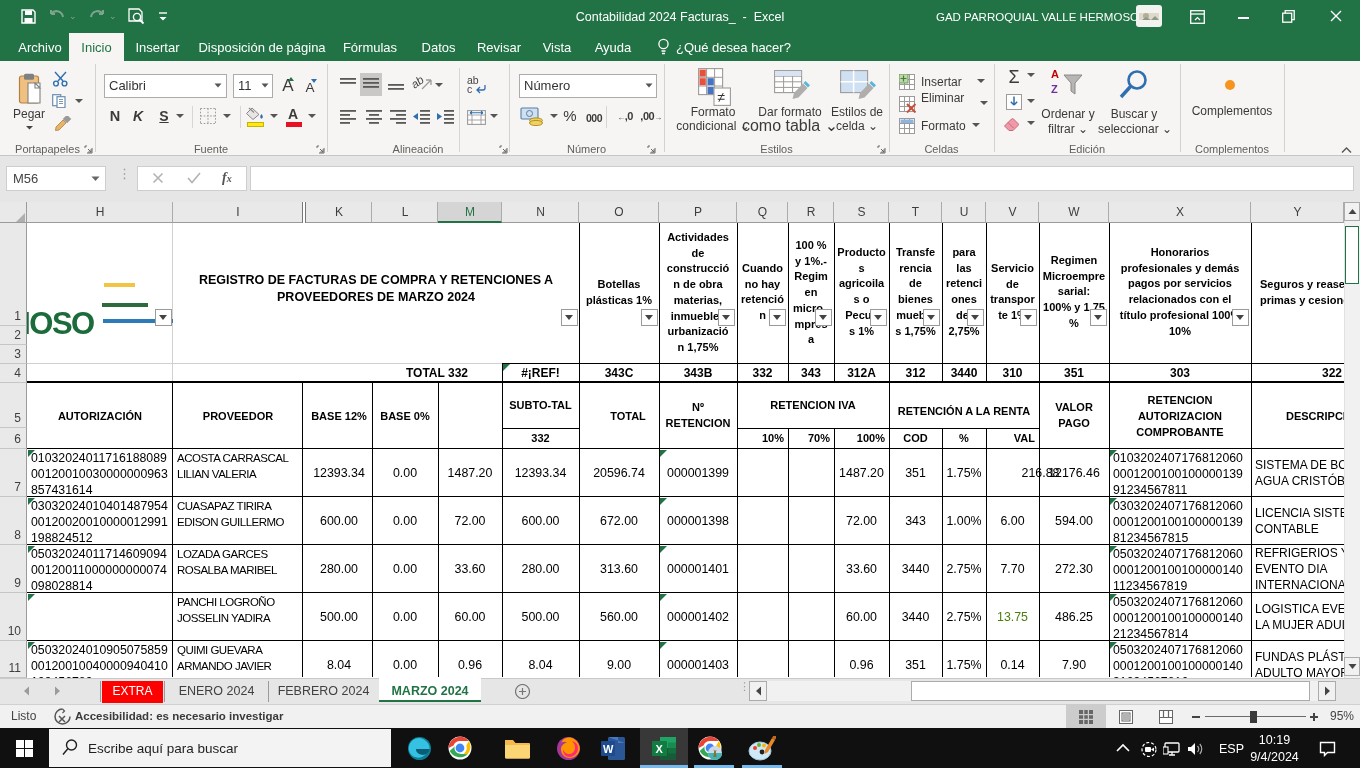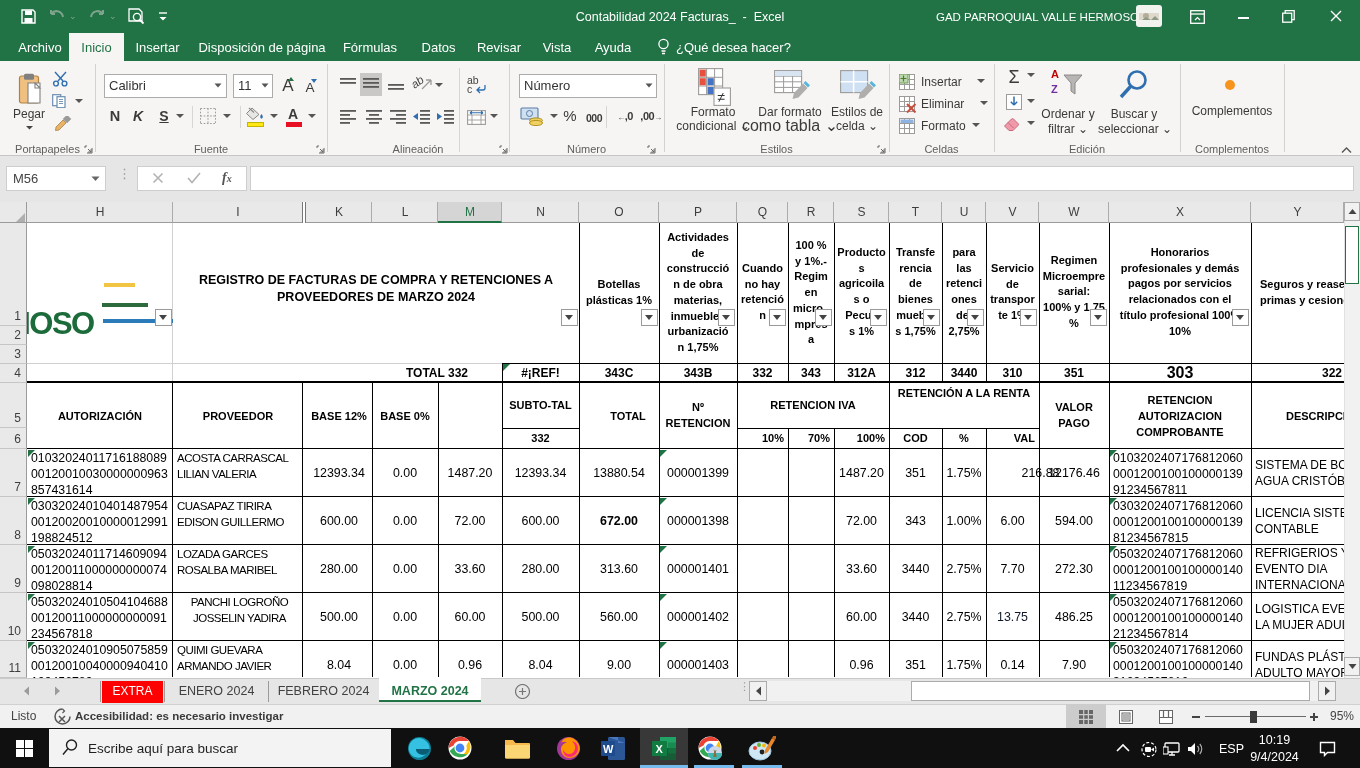--- a/index.html
+++ b/index.html
@@ -281,21 +281,21 @@
       <rect x="0" y="0" width="9" height="9" fill="#bdd7ae" stroke="#6a9c55"></rect>
       <path d="M4.5 1.5 v6 M1.5 4.5 h6" stroke="#4a7c35" stroke-width="1.2"></path>
     </svg>
 <div class="t" style="left:921px;top:75px;width:52px;height:14px;font-size:12px;font-weight:400;text-align:left;color:#3b3a39;line-height:14px;">Insertar</div>
 <div class="ar" style="left:977px;top:79px;"></div>
 <svg class="a" style="left:899px;top:96px" width="18" height="17" viewBox="0 0 18 17">
 <rect x="0.5" y="0.5" width="15" height="15" fill="#fff" stroke="#9d9b99" stroke-width="1"></rect>
 <path d="M0.5 5.5 h15 M0.5 10.5 h15 M5.5 0.5 v15 M10.5 0.5 v15" stroke="#9d9b99" stroke-width="1"></path>
       <path d="M8 8 L16.5 16.5 M16.5 8 L8 16.5" stroke="#c94f3d" stroke-width="2"></path>
     </svg>
-<div class="t" style="left:921px;top:97px;width:55px;height:14px;font-size:12px;font-weight:400;text-align:left;color:#3b3a39;line-height:14px;">Eliminar</div>
+<div class="t" style="left:921px;top:91px;width:55px;height:14px;font-size:12px;font-weight:400;text-align:left;color:#3b3a39;line-height:14px;">Eliminar</div>
 <div class="ar" style="left:980px;top:101px;"></div>
 <svg class="a" style="left:899px;top:118px" width="18" height="17" viewBox="0 0 18 17">
 <rect x="0.5" y="0.5" width="15" height="15" fill="#fff" stroke="#9d9b99" stroke-width="1"></rect>
 <path d="M0.5 5.5 h15 M0.5 10.5 h15 M5.5 0.5 v15 M10.5 0.5 v15" stroke="#9d9b99" stroke-width="1"></path>
       <rect x="1.5" y="1.5" width="13" height="3.5" fill="#8db3e2"></rect>
     </svg>
 <div class="t" style="left:921px;top:119px;width:55px;height:14px;font-size:12px;font-weight:400;text-align:left;color:#3b3a39;line-height:14px;">Formato</div>
 <div class="ar" style="left:972px;top:123px;"></div>
 <div class="t" style="left:1003px;top:66px;width:22px;height:22px;font-size:18px;font-weight:400;text-align:center;color:#3b3a39;line-height:22px;">Σ</div>
 <div class="ar" style="left:1027px;top:73px;"></div>
@@ -479,69 +479,69 @@
 <div class="tri" style="left:503px;top:364px;"></div>
 <div class="t" style="left:579px;top:364px;width:80px;height:18px;font-size:12px;font-weight:700;text-align:center;color:#000;line-height:18px;">343C</div>
 <div class="t" style="left:659px;top:364px;width:78px;height:18px;font-size:12px;font-weight:700;text-align:center;color:#000;line-height:18px;">343B</div>
 <div class="t" style="left:737px;top:364px;width:51px;height:18px;font-size:12px;font-weight:700;text-align:center;color:#000;line-height:18px;">332</div>
 <div class="t" style="left:788px;top:364px;width:46px;height:18px;font-size:12px;font-weight:700;text-align:center;color:#000;line-height:18px;">343</div>
 <div class="t" style="left:834px;top:364px;width:55px;height:18px;font-size:12px;font-weight:700;text-align:center;color:#000;line-height:18px;">312A</div>
 <div class="t" style="left:889px;top:364px;width:53px;height:18px;font-size:12px;font-weight:700;text-align:center;color:#000;line-height:18px;">312</div>
 <div class="t" style="left:942px;top:364px;width:44px;height:18px;font-size:12px;font-weight:700;text-align:center;color:#000;line-height:18px;">3440</div>
 <div class="t" style="left:986px;top:364px;width:53px;height:18px;font-size:12px;font-weight:700;text-align:center;color:#000;line-height:18px;">310</div>
 <div class="t" style="left:1039px;top:364px;width:70px;height:18px;font-size:12px;font-weight:700;text-align:center;color:#000;line-height:18px;">351</div>
-<div class="t" style="left:1109px;top:364px;width:142px;height:18px;font-size:16px;font-weight:700;text-align:center;color:#000;line-height:18px;">303</div>
+<div class="t" style="left:1109px;top:364px;width:142px;height:18px;font-size:12px;font-weight:700;text-align:center;color:#000;line-height:18px;">303</div>
 <div class="t" style="left:1322px;top:364px;width:60px;height:18px;font-size:12px;font-weight:700;text-align:left;color:#000;line-height:18px;">322</div>
 <div class="t" style="left:173px;top:383px;width:130px;height:66px;font-size:11px;font-weight:700;text-align:center;color:#000;line-height:66px;">PROVEEDOR</div>
 <div class="t" style="left:27px;top:383px;width:146px;height:66px;font-size:11px;font-weight:700;text-align:center;color:#000;line-height:66px;">AUTORIZACIÓN</div>
 <div class="t" style="left:306px;top:383px;width:66px;height:66px;font-size:11px;font-weight:700;text-align:center;color:#000;line-height:66px;">BASE 12%</div>
 <div class="t" style="left:372px;top:383px;width:66px;height:66px;font-size:11px;font-weight:700;text-align:center;color:#000;line-height:66px;">BASE 0%</div>
 <div class="t" style="left:502px;top:383px;width:77px;height:45px;font-size:11px;font-weight:700;text-align:center;color:#000;line-height:45px;">SUBTO-TAL</div>
 <div class="t" style="left:502px;top:428px;width:77px;height:21px;font-size:11px;font-weight:700;text-align:center;color:#000;line-height:21px;">332</div>
 <div class="t" style="left:579px;top:383px;width:80px;height:66px;font-size:11px;font-weight:700;text-align:center;color:#000;line-height:66px;padding-left:18px;">TOTAL</div>
 <div class="t" style="left:659px;top:399px;width:78px;height:32px;font-size:11px;font-weight:700;text-align:center;color:#000;line-height:16px;">Nº<br>RETENCION</div>
 <div class="t" style="left:737px;top:383px;width:152px;height:45px;font-size:11px;font-weight:700;text-align:center;color:#000;line-height:45px;">RETENCION IVA</div>
-<div class="t" style="left:889px;top:371px;width:150px;height:45px;font-size:11px;font-weight:700;text-align:center;color:#000;line-height:45px;">RETENCIÓN A LA RENTA</div>
+<div class="t" style="left:889px;top:389px;width:150px;height:45px;font-size:11px;font-weight:700;text-align:center;color:#000;line-height:45px;">RETENCIÓN A LA RENTA</div>
 <div class="t" style="left:737px;top:428px;width:47px;height:21px;font-size:11px;font-weight:700;text-align:right;color:#000;line-height:21px;">10%</div>
 <div class="t" style="left:788px;top:428px;width:42px;height:21px;font-size:11px;font-weight:700;text-align:right;color:#000;line-height:21px;">70%</div>
 <div class="t" style="left:834px;top:428px;width:51px;height:21px;font-size:11px;font-weight:700;text-align:right;color:#000;line-height:21px;">100%</div>
 <div class="t" style="left:889px;top:428px;width:53px;height:21px;font-size:11px;font-weight:700;text-align:center;color:#000;line-height:21px;">COD</div>
 <div class="t" style="left:942px;top:428px;width:44px;height:21px;font-size:11px;font-weight:700;text-align:center;color:#000;line-height:21px;">%</div>
 <div class="t" style="left:986px;top:428px;width:49px;height:21px;font-size:11px;font-weight:700;text-align:right;color:#000;line-height:21px;">VAL</div>
 <div class="t" style="left:1039px;top:399px;width:70px;height:32px;font-size:11px;font-weight:700;text-align:center;color:#000;line-height:16px;">VALOR<br>PAGO</div>
 <div class="t" style="left:1109px;top:392px;width:142px;height:48px;font-size:11px;font-weight:700;text-align:center;color:#000;line-height:16px;">RETENCION<br>AUTORIZACION<br>COMPROBANTE</div>
 <div class="t" style="left:1286px;top:408px;width:120px;height:16px;font-size:11px;font-weight:700;text-align:left;color:#000;line-height:16px;">DESCRIPCIÓN</div>
 <div class="tri" style="left:28px;top:450px;"></div>
 <div class="tri" style="left:660px;top:450px;"></div>
 <div class="tri" style="left:1110px;top:450px;"></div>
 <div class="t" style="left:31px;top:450px;width:141px;height:48px;font-size:12.3px;font-weight:400;text-align:left;color:#000;line-height:16px;">01032024011716188089<br>00120010030000000963<br>857431614</div>
 <div class="t" style="left:177px;top:450px;width:125px;height:32px;font-size:11.5px;font-weight:400;text-align:left;color:#000;line-height:16px;letter-spacing:-0.5px;">ACOSTA CARRASCAL<br>LILIAN VALERIA</div>
 <div class="t" style="left:306px;top:449px;width:66px;height:48px;font-size:12.4px;font-weight:400;text-align:center;color:#000;line-height:48px;">12393.34</div>
 <div class="t" style="left:372px;top:449px;width:66px;height:48px;font-size:12.4px;font-weight:400;text-align:center;color:#000;line-height:48px;">0.00</div>
 <div class="t" style="left:438px;top:449px;width:64px;height:48px;font-size:12.4px;font-weight:400;text-align:center;color:#000;line-height:48px;">1487.20</div>
 <div class="t" style="left:502px;top:449px;width:77px;height:48px;font-size:12.4px;font-weight:400;text-align:center;color:#000;line-height:48px;">12393.34</div>
-<div class="t" style="left:579px;top:449px;width:80px;height:48px;font-size:12.4px;font-weight:400;text-align:center;color:#000;line-height:48px;">13880.54</div>
+<div class="t" style="left:579px;top:449px;width:80px;height:48px;font-size:12.4px;font-weight:400;text-align:center;color:#000;line-height:48px;">20596.74</div>
 <div class="t" style="left:659px;top:449px;width:78px;height:48px;font-size:12.4px;font-weight:400;text-align:center;color:#000;line-height:48px;">000001399</div>
 <div class="t" style="left:834px;top:449px;width:55px;height:48px;font-size:12.4px;font-weight:400;text-align:center;color:#000;line-height:48px;">1487.20</div>
 <div class="t" style="left:889px;top:449px;width:53px;height:48px;font-size:12.4px;font-weight:400;text-align:center;color:#000;line-height:48px;">351</div>
 <div class="t" style="left:942px;top:449px;width:44px;height:48px;font-size:12.4px;font-weight:400;text-align:center;color:#000;line-height:48px;">1.75%</div>
 <div class="t" style="left:1014px;top:449px;width:53px;height:48px;font-size:12.4px;font-weight:400;text-align:center;color:#000;line-height:48px;">216.88</div>
 <div class="t" style="left:1039px;top:449px;width:70px;height:48px;font-size:12.4px;font-weight:400;text-align:center;color:#000;line-height:48px;">12176.46</div>
 <div class="t" style="left:1113px;top:450px;width:137px;height:48px;font-size:12.3px;font-weight:400;text-align:left;color:#000;line-height:16px;">0103202407176812060<br>0001200100100000139<br>91234567811</div>
 <div class="t" style="left:1255px;top:457px;width:160px;height:32px;font-size:12px;font-weight:400;text-align:left;color:#000;line-height:16px;">SISTEMA DE BOMBEO<br>AGUA CRISTÓBAL</div>
 <div class="tri" style="left:28px;top:498px;"></div>
 <div class="tri" style="left:660px;top:498px;"></div>
 <div class="tri" style="left:1110px;top:498px;"></div>
 <div class="t" style="left:31px;top:498px;width:141px;height:48px;font-size:12.3px;font-weight:400;text-align:left;color:#000;line-height:16px;">03032024010401487954<br>00120020010000012991<br>198824512</div>
 <div class="t" style="left:177px;top:498px;width:125px;height:32px;font-size:11.5px;font-weight:400;text-align:left;color:#000;line-height:16px;letter-spacing:-0.5px;">CUASAPAZ TIRIRA<br>EDISON GUILLERMO</div>
 <div class="t" style="left:306px;top:497px;width:66px;height:48px;font-size:12.4px;font-weight:400;text-align:center;color:#000;line-height:48px;">600.00</div>
 <div class="t" style="left:372px;top:497px;width:66px;height:48px;font-size:12.4px;font-weight:400;text-align:center;color:#000;line-height:48px;">0.00</div>
 <div class="t" style="left:438px;top:497px;width:64px;height:48px;font-size:12.4px;font-weight:400;text-align:center;color:#000;line-height:48px;">72.00</div>
 <div class="t" style="left:502px;top:497px;width:77px;height:48px;font-size:12.4px;font-weight:400;text-align:center;color:#000;line-height:48px;">600.00</div>
-<div class="t" style="left:579px;top:497px;width:80px;height:48px;font-size:12.4px;font-weight:700;text-align:center;color:#000;line-height:48px;">672.00</div>
+<div class="t" style="left:579px;top:497px;width:80px;height:48px;font-size:12.4px;font-weight:400;text-align:center;color:#000;line-height:48px;">672.00</div>
 <div class="t" style="left:659px;top:497px;width:78px;height:48px;font-size:12.4px;font-weight:400;text-align:center;color:#000;line-height:48px;">000001398</div>
 <div class="t" style="left:834px;top:497px;width:55px;height:48px;font-size:12.4px;font-weight:400;text-align:center;color:#000;line-height:48px;">72.00</div>
 <div class="t" style="left:889px;top:497px;width:53px;height:48px;font-size:12.4px;font-weight:400;text-align:center;color:#000;line-height:48px;">343</div>
 <div class="t" style="left:942px;top:497px;width:44px;height:48px;font-size:12.4px;font-weight:400;text-align:center;color:#000;line-height:48px;">1.00%</div>
 <div class="t" style="left:986px;top:497px;width:53px;height:48px;font-size:12.4px;font-weight:400;text-align:center;color:#000;line-height:48px;">6.00</div>
 <div class="t" style="left:1039px;top:497px;width:70px;height:48px;font-size:12.4px;font-weight:400;text-align:center;color:#000;line-height:48px;">594.00</div>
 <div class="t" style="left:1113px;top:498px;width:137px;height:48px;font-size:12.3px;font-weight:400;text-align:left;color:#000;line-height:16px;">0303202407176812060<br>0001200100100000139<br>81234567815</div>
 <div class="t" style="left:1255px;top:505px;width:160px;height:32px;font-size:12px;font-weight:400;text-align:left;color:#000;line-height:16px;">LICENCIA SISTEMA<br>CONTABLE</div>
 <div class="tri" style="left:28px;top:546px;"></div>
 <div class="tri" style="left:660px;top:546px;"></div>
@@ -557,32 +557,31 @@
 <div class="t" style="left:834px;top:545px;width:55px;height:48px;font-size:12.4px;font-weight:400;text-align:center;color:#000;line-height:48px;">33.60</div>
 <div class="t" style="left:889px;top:545px;width:53px;height:48px;font-size:12.4px;font-weight:400;text-align:center;color:#000;line-height:48px;">3440</div>
 <div class="t" style="left:942px;top:545px;width:44px;height:48px;font-size:12.4px;font-weight:400;text-align:center;color:#000;line-height:48px;">2.75%</div>
 <div class="t" style="left:986px;top:545px;width:53px;height:48px;font-size:12.4px;font-weight:400;text-align:center;color:#000;line-height:48px;">7.70</div>
 <div class="t" style="left:1039px;top:545px;width:70px;height:48px;font-size:12.4px;font-weight:400;text-align:center;color:#000;line-height:48px;">272.30</div>
 <div class="t" style="left:1113px;top:546px;width:137px;height:48px;font-size:12.3px;font-weight:400;text-align:left;color:#000;line-height:16px;">0503202407176812060<br>0001200100100000140<br>11234567819</div>
 <div class="t" style="left:1255px;top:545px;width:160px;height:48px;font-size:12px;font-weight:400;text-align:left;color:#000;line-height:16px;">REFRIGERIOS Y LOG<br>EVENTO DIA<br>INTERNACIONAL DE</div>
 <div class="tri" style="left:28px;top:594px;"></div>
 <div class="tri" style="left:660px;top:594px;"></div>
 <div class="tri" style="left:1110px;top:594px;"></div>
-<div class="t" style="left:31px;top:594px;width:141px;height:48px;font-size:12.3px;font-weight:400;text-align:left;color:#000;line-height:16px;">05032024010504104688<br>00120011000000000091<br>234567818</div>
-<div class="t" style="left:177px;top:594px;width:125px;height:32px;font-size:11.5px;font-weight:400;text-align:center;color:#000;line-height:16px;letter-spacing:-0.5px;">PANCHI LOGROÑO<br>JOSSELIN YADIRA</div>
+<div class="t" style="left:177px;top:594px;width:125px;height:32px;font-size:11.5px;font-weight:400;text-align:left;color:#000;line-height:16px;letter-spacing:-0.5px;">PANCHI LOGROÑO<br>JOSSELIN YADIRA</div>
 <div class="t" style="left:306px;top:593px;width:66px;height:48px;font-size:12.4px;font-weight:400;text-align:center;color:#000;line-height:48px;">500.00</div>
 <div class="t" style="left:372px;top:593px;width:66px;height:48px;font-size:12.4px;font-weight:400;text-align:center;color:#000;line-height:48px;">0.00</div>
 <div class="t" style="left:438px;top:593px;width:64px;height:48px;font-size:12.4px;font-weight:400;text-align:center;color:#000;line-height:48px;">60.00</div>
 <div class="t" style="left:502px;top:593px;width:77px;height:48px;font-size:12.4px;font-weight:400;text-align:center;color:#000;line-height:48px;">500.00</div>
 <div class="t" style="left:579px;top:593px;width:80px;height:48px;font-size:12.4px;font-weight:400;text-align:center;color:#000;line-height:48px;">560.00</div>
 <div class="t" style="left:659px;top:593px;width:78px;height:48px;font-size:12.4px;font-weight:400;text-align:center;color:#000;line-height:48px;">000001402</div>
 <div class="t" style="left:834px;top:593px;width:55px;height:48px;font-size:12.4px;font-weight:400;text-align:center;color:#000;line-height:48px;">60.00</div>
 <div class="t" style="left:889px;top:593px;width:53px;height:48px;font-size:12.4px;font-weight:400;text-align:center;color:#000;line-height:48px;">3440</div>
 <div class="t" style="left:942px;top:593px;width:44px;height:48px;font-size:12.4px;font-weight:400;text-align:center;color:#000;line-height:48px;">2.75%</div>
-<div class="t" style="left:986px;top:593px;width:53px;height:48px;font-size:12.4px;font-weight:400;text-align:center;color:#0f172a;line-height:48px;">13.75</div>
+<div class="t" style="left:986px;top:593px;width:53px;height:48px;font-size:12.4px;font-weight:400;text-align:center;color:#4d7c0f;line-height:48px;">13.75</div>
 <div class="t" style="left:1039px;top:593px;width:70px;height:48px;font-size:12.4px;font-weight:400;text-align:center;color:#000;line-height:48px;">486.25</div>
 <div class="t" style="left:1113px;top:594px;width:137px;height:48px;font-size:12.3px;font-weight:400;text-align:left;color:#000;line-height:16px;">0503202407176812060<br>0001200100100000140<br>21234567814</div>
 <div class="t" style="left:1255px;top:601px;width:160px;height:32px;font-size:12px;font-weight:400;text-align:left;color:#000;line-height:16px;">LOGISTICA EVENTO<br>LA MUJER ADULTA</div>
 <div class="tri" style="left:28px;top:642px;"></div>
 <div class="tri" style="left:660px;top:642px;"></div>
 <div class="tri" style="left:1110px;top:642px;"></div>
 <div class="t" style="left:31px;top:642px;width:141px;height:48px;font-size:12.3px;font-weight:400;text-align:left;color:#000;line-height:16px;">05032024010905075859<br>00120010040000940410<br>123456789</div>
 <div class="t" style="left:177px;top:642px;width:125px;height:32px;font-size:11.5px;font-weight:400;text-align:left;color:#000;line-height:16px;letter-spacing:-0.5px;">QUIMI GUEVARA<br>ARMANDO JAVIER</div>
 <div class="t" style="left:306px;top:641px;width:66px;height:48px;font-size:12.4px;font-weight:400;text-align:center;color:#000;line-height:48px;">8.04</div>
 <div class="t" style="left:372px;top:641px;width:66px;height:48px;font-size:12.4px;font-weight:400;text-align:center;color:#000;line-height:48px;">0.00</div>

